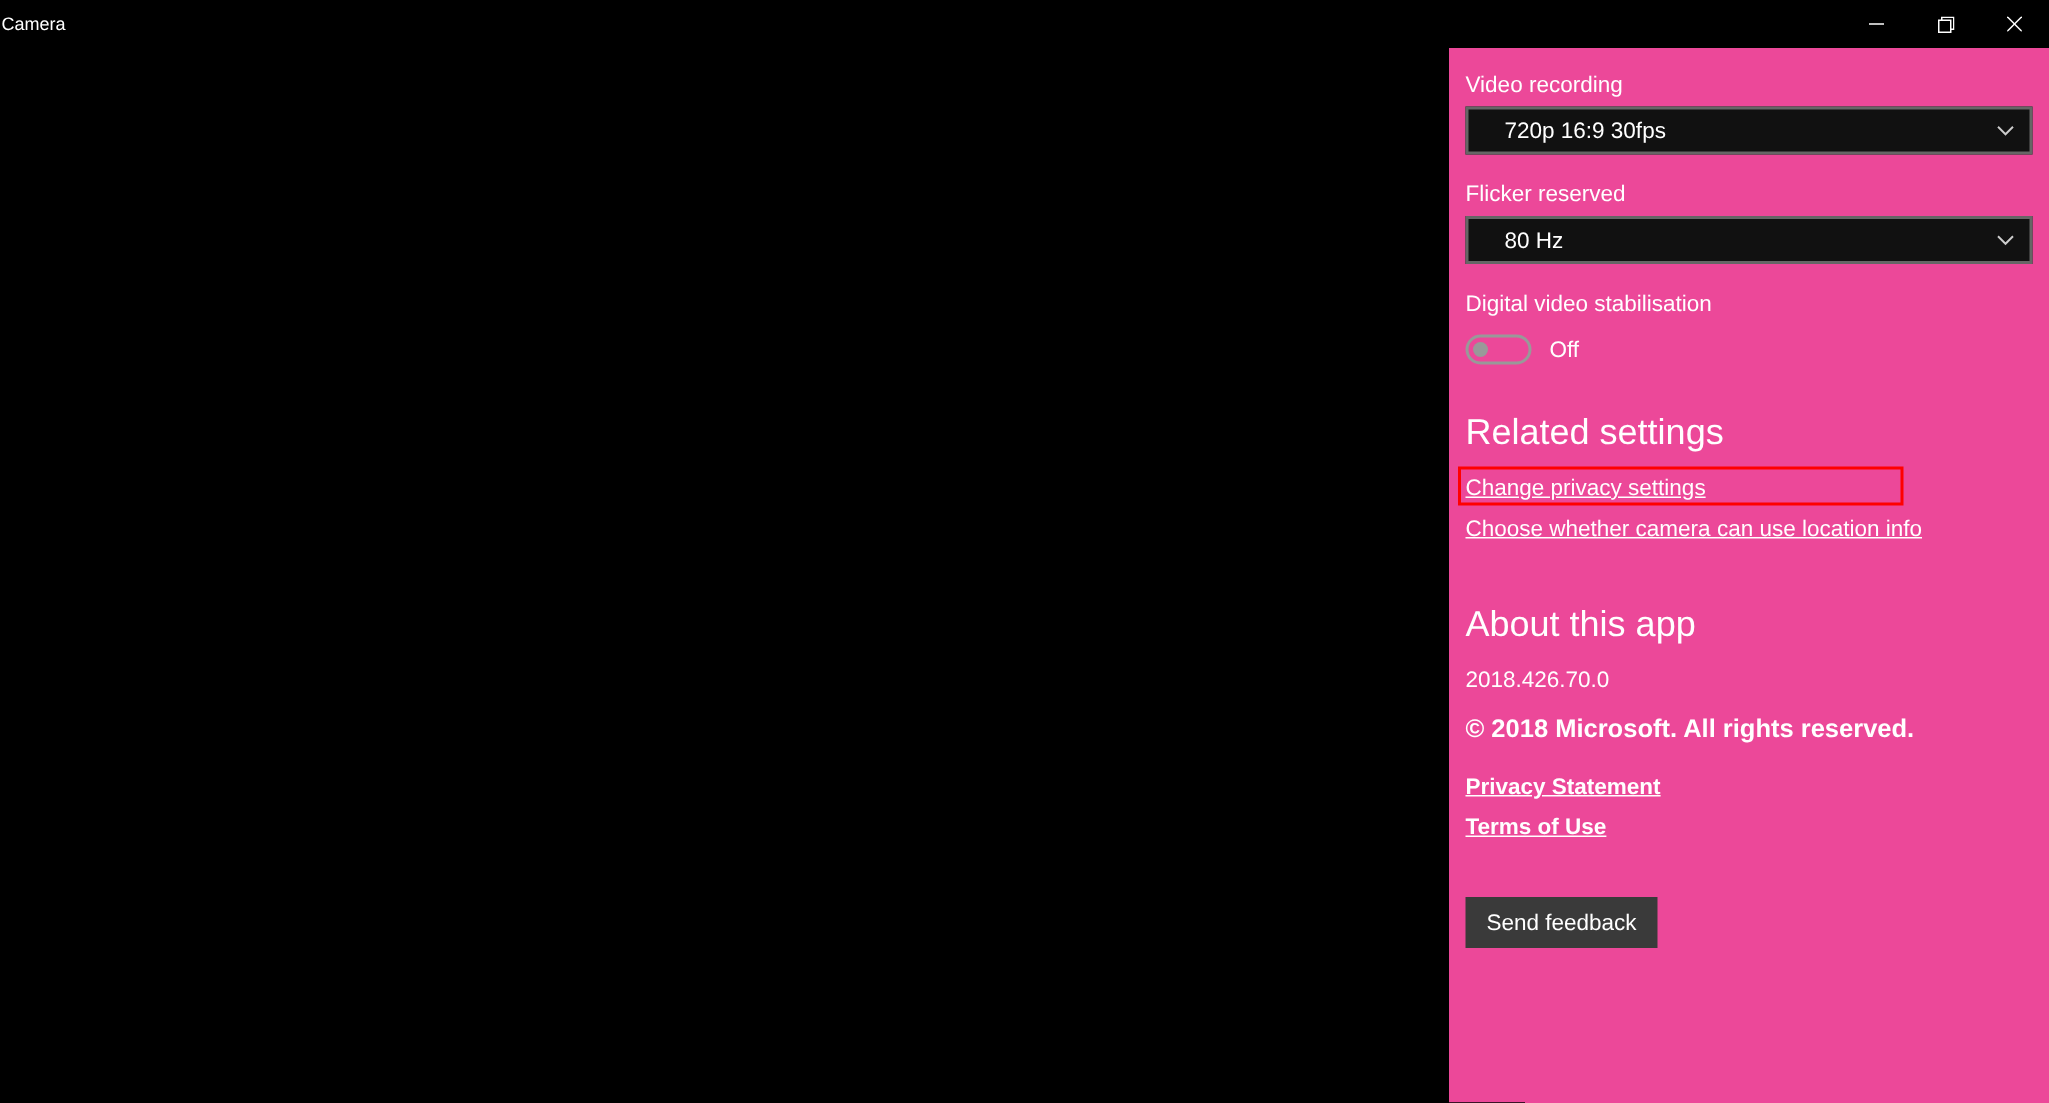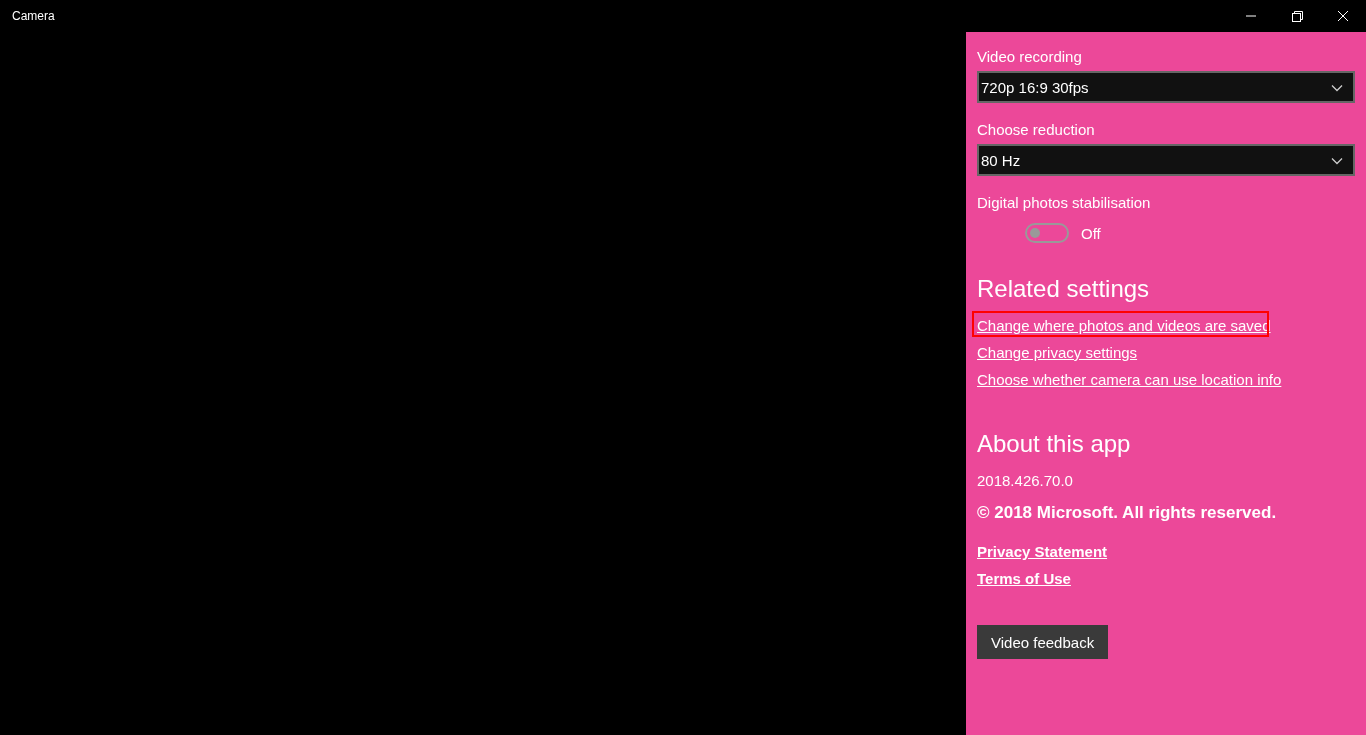--- a/index.html
+++ b/index.html
@@ -11,21 +11,21 @@
     background: #000;
     color: #fff;
   }
   .window { display: flex; flex-direction: column; width: 100%; height: 100%; }
 
   
   .titlebar {
     height: 32px;
     display: flex;
     align-items: center;
-    padding-left: 12px;
+    padding-left: 1px;
     background: #000;
     font-size: 12px;
     color: #fff;
   }
   .titlebar .title { flex: 0 0 auto; }
   .titlebar .spacer { flex: 1 1 auto; }
   .winbtn {
     width: 46px;
     height: 32px;
     display: flex;
@@ -51,34 +51,34 @@
 
   .field-label { font-size: 15px; color: #fff; margin-top: 4px; margin-bottom: 6px; }
 
   .combo {
     position: relative;
     border: 2px solid #666;
     background: #111;
     height: 32px;
     display: flex;
     align-items: center;
-    padding: 0 2px;
+    padding: 0 24px;
     font-size: 15px;
     color: #fff;
     margin-bottom: 14px;
   }
   .combo .chev {
     position: absolute;
     right: 10px;
     top: 50%;
     transform: translateY(-50%);
   }
 
   
-  .toggle-row { display: flex; align-items: center; gap: 12px; margin-top: 6px; margin-left: 48px; }
+  .toggle-row { display: flex; align-items: center; gap: 12px; margin-top: 6px; }
   .toggle {
     width: 44px;
     height: 20px;
     border: 2px solid #999;
     border-radius: 12px;
     position: relative;
   }
   .toggle .knob {
     position: absolute;
     left: 3px;
@@ -167,60 +167,59 @@
       <div class="field-label">Video recording</div>
       <div class="combo">
         <span>720p 16:9 30fps</span>
         <span class="chev">
           <svg class="chev-svg" width="12" height="8" viewBox="0 0 12 8">
               <polyline points="1,1 6,6 11,1"></polyline>
             </svg>
         </span>
       </div>
 
-      <div class="field-label">Choose reduction</div>
+      <div class="field-label">Flicker reserved</div>
       <div class="combo">
         <span>80 Hz</span>
         <span class="chev">
           <svg class="chev-svg" width="12" height="8" viewBox="0 0 12 8">
               <polyline points="1,1 6,6 11,1"></polyline>
             </svg>
         </span>
       </div>
 
-      <div class="field-label">Digital photos stabilisation</div>
+      <div class="field-label">Digital video stabilisation</div>
       <div class="toggle-row">
         <div class="toggle">
           <div class="knob"></div>
         </div>
         <span class="toggle-state">Off</span>
       </div>
 
       <div class="section-heading">Related settings</div>
 
       <div class="link-wrap">
-        <span class="link-row">Change where photos and videos are saved</span>
         <div class="highlight-box" style="left:-5px; top:-6px; width:297px; height:26px;"></div>
       </div>
       <div>
         <span class="link-row">Change privacy settings</span>
       </div>
       <div>
         <span class="link-row">Choose whether camera can use location info</span>
       </div>
 
       <div class="section-heading">About this app</div>
       <div class="about-version">2018.426.70.0</div>
       <div class="about-copyright">© 2018 Microsoft. All rights reserved.</div>
       <div>
         <span class="link-row link-bold">Privacy Statement</span>
       </div>
       <div>
         <span class="link-row link-bold">Terms of Use</span>
       </div>
 
       <div class="feedback-btn">
-        <span>Video feedback</span>
+        <span>Send feedback</span>
       </div>
 
     </div>
   </div>
 </div>
 
 </body></html>

